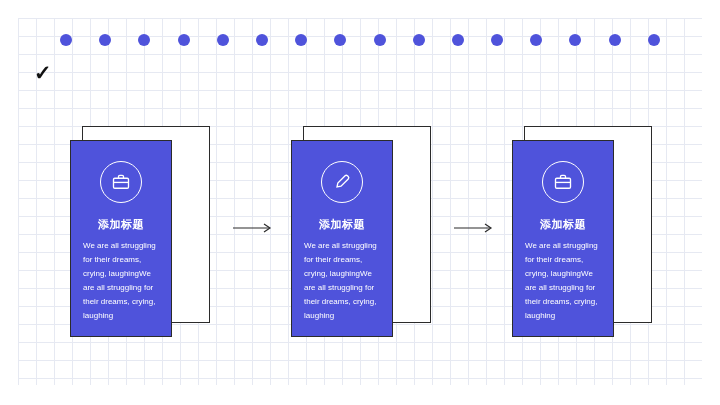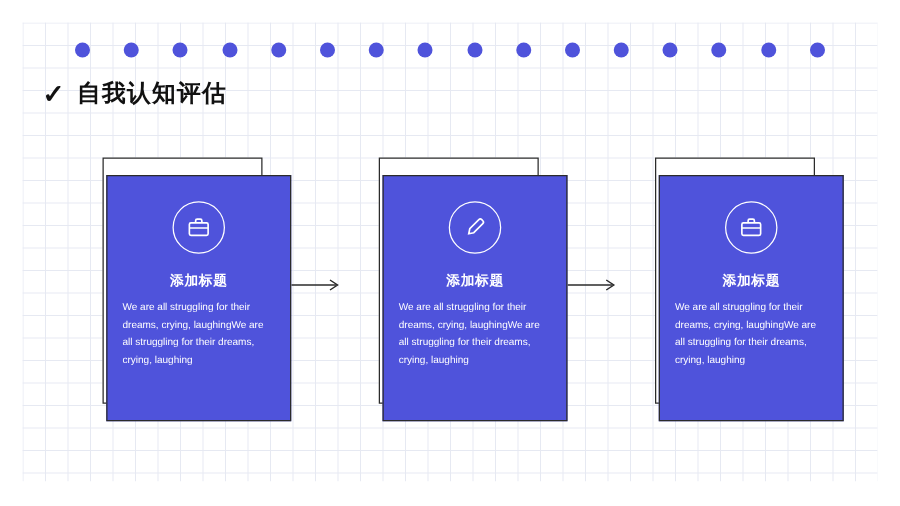--- a/index.html
+++ b/index.html
@@ -95,23 +95,23 @@
     left: 12px;
     top: 0px;
     width: 128px;
     height: 197px;
     border: 1.5px solid #2b2b2b;
     background: #ffffff;
     box-sizing: border-box;
   }
   .card-front {
     position: absolute;
-    left: 15px;
+    left: 0px;
     top: 14px;
-    width: 148px;
+    width: 102px;
     height: 197px;
     background: #4f53db;
     border: 1.5px solid #2b2b2b;
     box-sizing: border-box;
     display: flex;
     flex-direction: column;
     align-items: center;
     padding-top: 20px;
   }
   .card-icon-circle {
@@ -179,21 +179,20 @@
     <span class="dot"></span>
     <span class="dot"></span>
     <span class="dot"></span>
     <span class="dot"></span>
     <span class="dot"></span>
     <span class="dot"></span>
   </div>
 
   <div id="title-wrap">
     <span id="check-icon">✓</span>
-    <span id="title-text">自我认知评估</span>
   </div>
 
   <div class="card-group" id="group-1">
     <div class="card-shadow"></div>
     <div class="card-front">
       <div class="card-icon-circle">
         <svg width="20" height="20" viewBox="0 0 24 24" fill="none" stroke="#ffffff" stroke-width="1.6">
           <rect x="3" y="7.5" width="18" height="12" rx="1.5"></rect>
           <path d="M9 7.5V5.5a1.5 1.5 0 0 1 1.5-1.5h3A1.5 1.5 0 0 1 15 5.5v2"></path>
           <path d="M3 12.5h18"></path>

